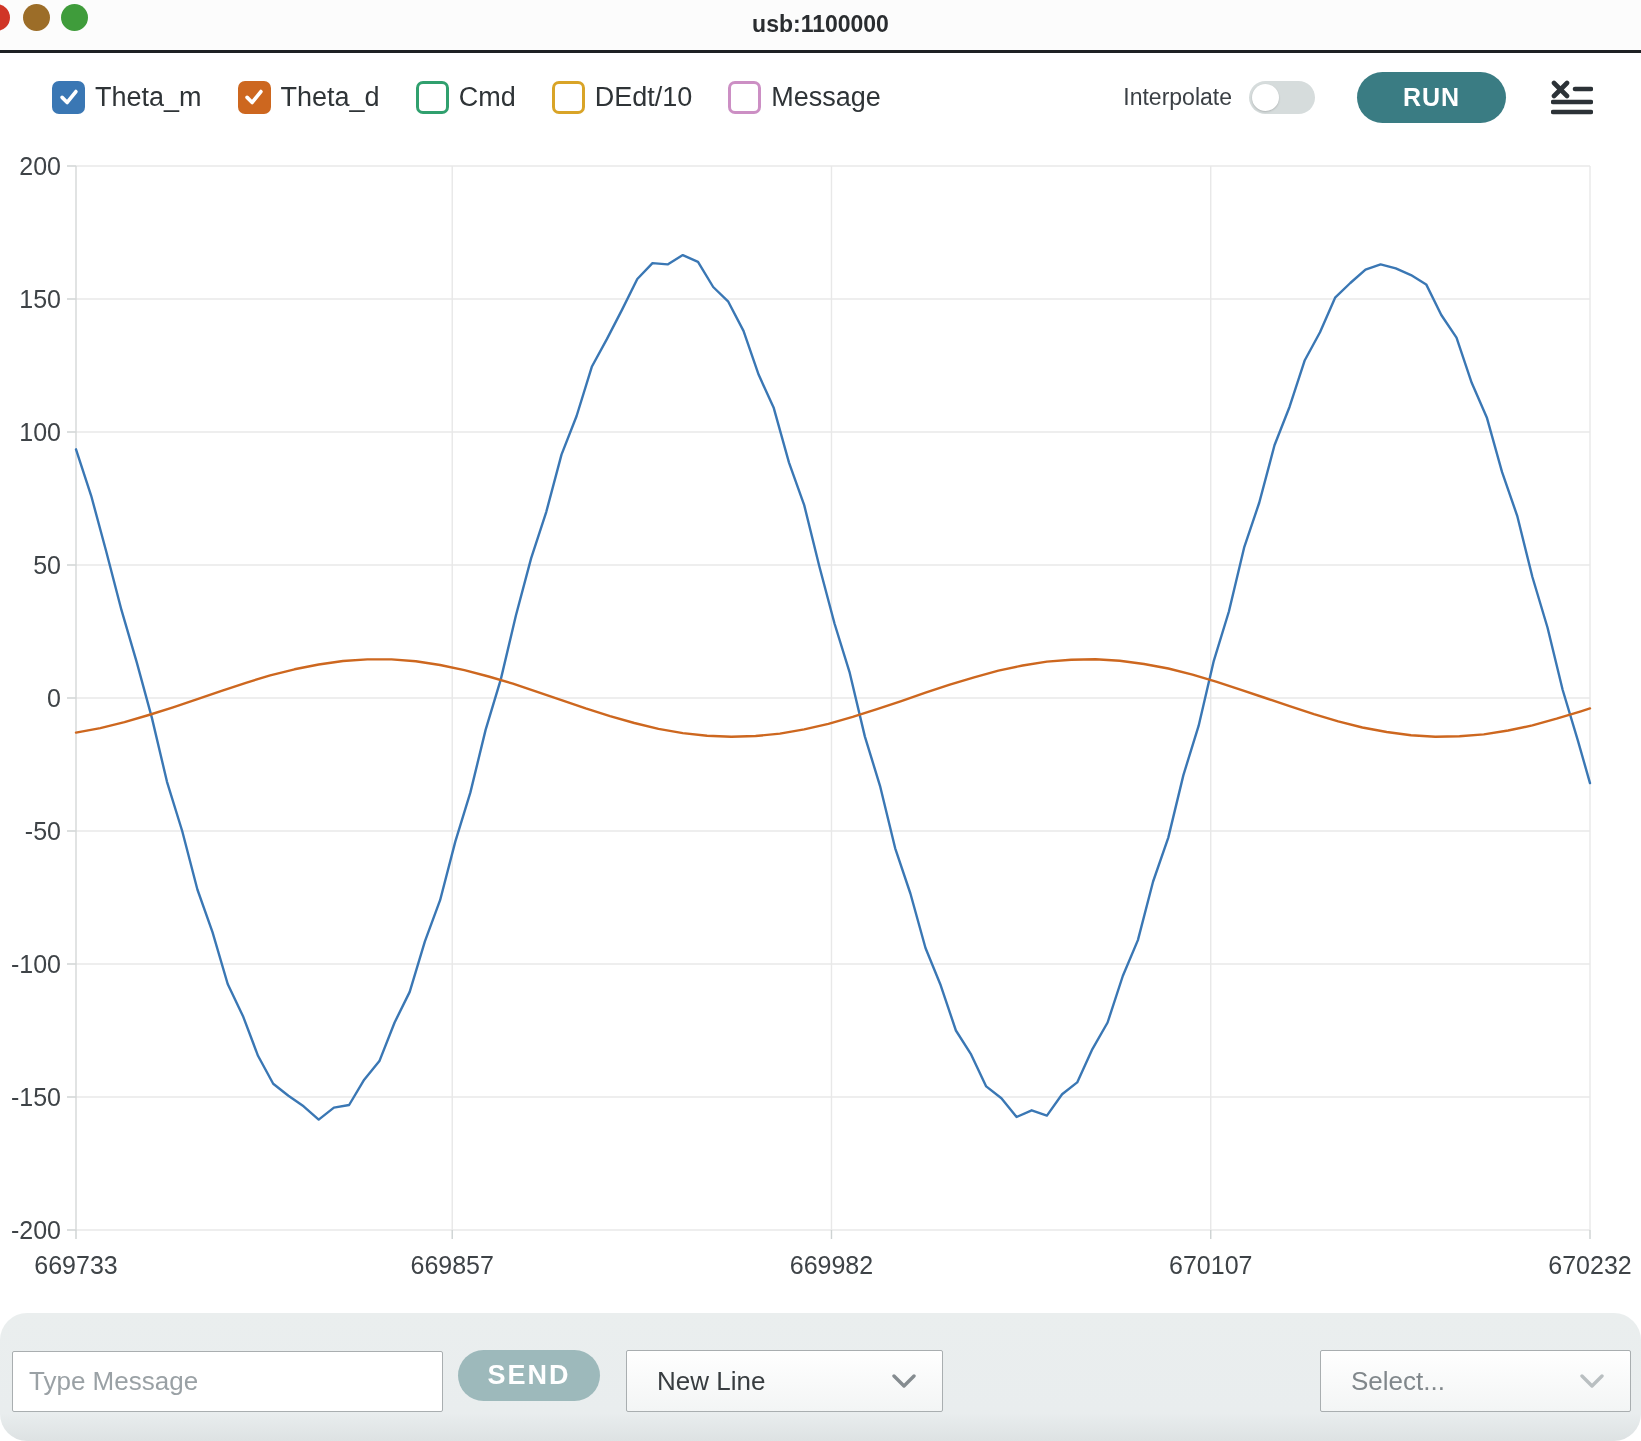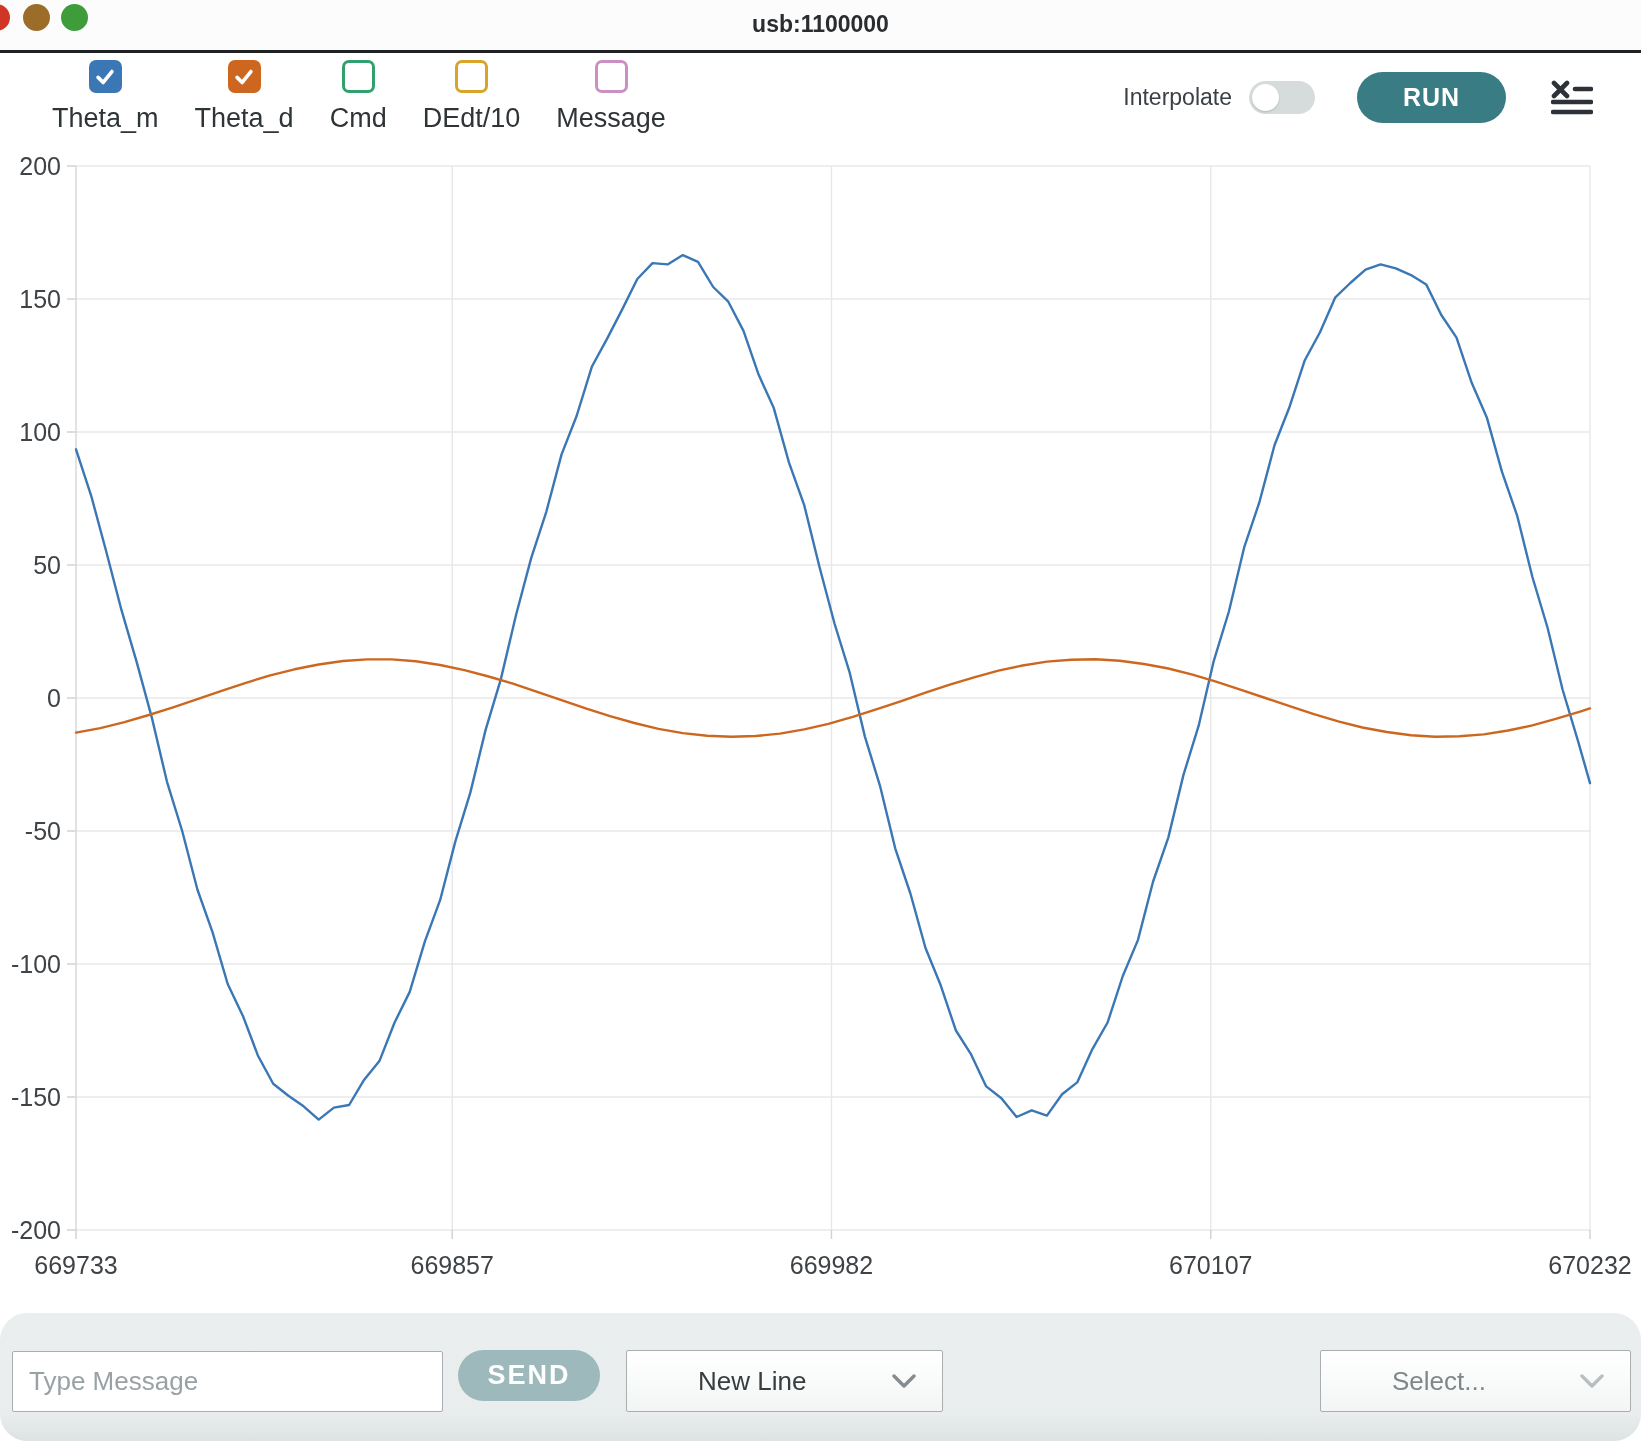--- a/index.html
+++ b/index.html
@@ -12,21 +12,21 @@
   .traffic{position:absolute;top:4px;width:27px;height:27px;border-radius:50%;}
   #tl-red{left:-17px;background:#d03526;}
   #tl-yellow{left:23px;background:#9c6d28;}
   #tl-green{left:61px;background:#3f9c3b;}
   #win-title{position:absolute;top:0;left:0;width:100%;height:50px;line-height:48px;
              text-align:center;font-size:23px;font-weight:bold;color:#2a2d30;}
 
   
   #toolbar{position:absolute;top:53px;left:0;width:1641px;height:88px;background:#ffffff;}
   #legend{position:absolute;left:52px;top:0;height:88px;display:flex;align-items:center;gap:36px;}
-  .legend-item{display:flex;align-items:center;gap:10px;flex-direction:column;}
+  .legend-item{display:flex;align-items:center;gap:10px;}
   .cbx{width:33px;height:33px;border-radius:7px;box-sizing:border-box;display:flex;
        align-items:center;justify-content:center;background:#fff;}
   .legend-label{font-size:27px;color:#2f3437;}
   #toolbar-right{position:absolute;right:48px;top:0;height:88px;display:flex;align-items:center;}
   #interp-label{font-size:23px;color:#3b4045;margin-right:17px;}
   #interp-toggle{width:66px;height:33px;border-radius:17px;background:#d6dcdc;position:relative;margin-right:42px;}
   #interp-knob{position:absolute;left:3px;top:3px;width:27px;height:27px;border-radius:50%;
                background:#ffffff;box-shadow:0 1px 2px rgba(0,0,0,.18);}
   #run-btn{width:149px;height:51px;border-radius:26px;background:#3a7c83;color:#ffffff;
            font-size:25px;font-weight:bold;letter-spacing:1px;display:flex;align-items:center;
@@ -41,21 +41,21 @@
   #bottom-bar{position:absolute;top:1313px;left:0;width:1641px;height:128px;
               background:linear-gradient(#eaeeee 0%,#e9edee 78%,#dde2e3 100%);border-radius:27px;}
   #msg-input{position:absolute;left:12px;top:38px;width:431px;height:61px;box-sizing:border-box;
              border:1px solid #a9aeb0;border-radius:2px;background:#ffffff;padding:0 16px;
              font-size:26px;color:#333;font-family:inherit;outline:none;}
   #msg-input::placeholder{color:#9aa1a5;}
   #send-btn{position:absolute;left:458px;top:37px;width:142px;height:51px;border-radius:32px;
             background:#9db9bb;color:#ffffff;font-size:27px;font-weight:bold;letter-spacing:2px;
             display:flex;align-items:center;justify-content:center;cursor:default;}
   .dropdown{position:absolute;top:37px;height:62px;box-sizing:border-box;background:linear-gradient(#ffffff,#f3f5f5);
-            border:1px solid #a9aeb0;border-radius:2px;display:flex;align-items:center;padding-left:41px;}
+            border:1px solid #a9aeb0;border-radius:2px;display:flex;align-items:center;}
   #newline-dd{left:626px;width:317px;}
   #select-dd{left:1320px;width:311px;}
   .dd-label{font-size:26px;padding-left:30px;flex:1;}
   #newline-dd .dd-label{color:#383d40;}
   #select-dd .dd-label{color:#80878b;}
   .dd-chevron{margin-right:26px;}
 </style>
 </head>
 <body>
 

